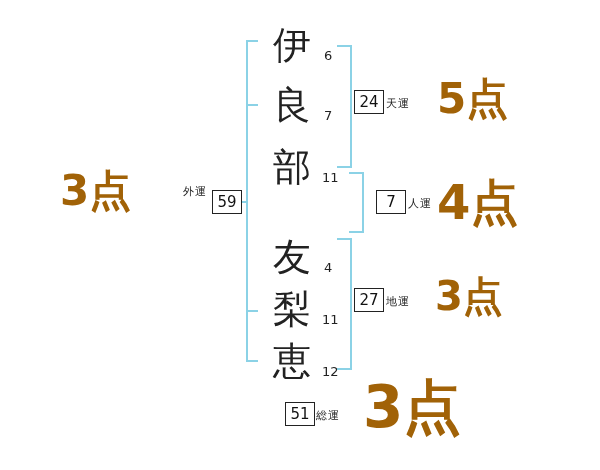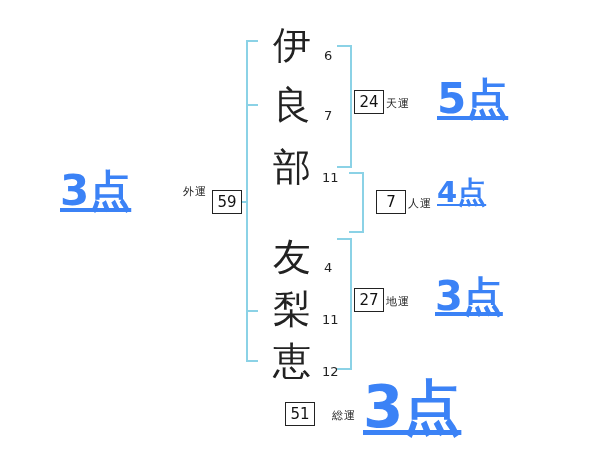--- a/index.html
+++ b/index.html
@@ -49,25 +49,24 @@
     letter-spacing: 1px;
     white-space: nowrap;
     text-align: right;
   }
   .line {
     position: absolute;
     background: #8bd2e6;
   }
   .score {
     position: absolute;
-    color: #3b82f6;
+    color: #a16207;
     font-weight: bold;
     line-height: 1;
     white-space: nowrap;
-    text-decoration: underline;
   }
 </style>
 </head>
 <body>
 
 <div id="canvas">
 
   <div class="kanji" style="left:268px;top:26px">伊</div>
   <div class="kanji" style="left:268px;top:86px">良</div>
   <div class="kanji" style="left:268px;top:148px">部</div>
@@ -104,23 +103,23 @@
   <div class="fortune-label" style="left:183px;top:184px">外運</div>
   <div class="vbox" style="left:212px;top:190px">59</div>
   <div class="score" style="left:60px;top:170px;font-size:42px">3点</div>
 
   <div class="vbox" style="left:354px;top:90px">24</div>
   <div class="fortune-label" style="left:386px;top:96px">天運</div>
   <div class="score" style="left:437px;top:78px;font-size:42px">5点</div>
 
   <div class="vbox" style="left:376px;top:190px">7</div>
   <div class="fortune-label" style="left:408px;top:196px">人運</div>
-  <div class="score" style="left:437px;top:178px;font-size:29px">4点</div>
+  <div class="score" style="left:437px;top:178px;font-size:48px">4点</div>
 
   <div class="vbox" style="left:354px;top:288px">27</div>
   <div class="fortune-label" style="left:386px;top:294px">地運</div>
   <div class="score" style="left:435px;top:276px;font-size:40px">3点</div>
 
   <div class="vbox" style="left:285px;top:402px">51</div>
-  <div class="fortune-label" style="left:332px;top:408px">総運</div>
+  <div class="fortune-label" style="left:316px;top:408px">総運</div>
   <div class="score" style="left:363px;top:378px;font-size:58px">3点</div>
 
 </div>
 
 </body></html>

